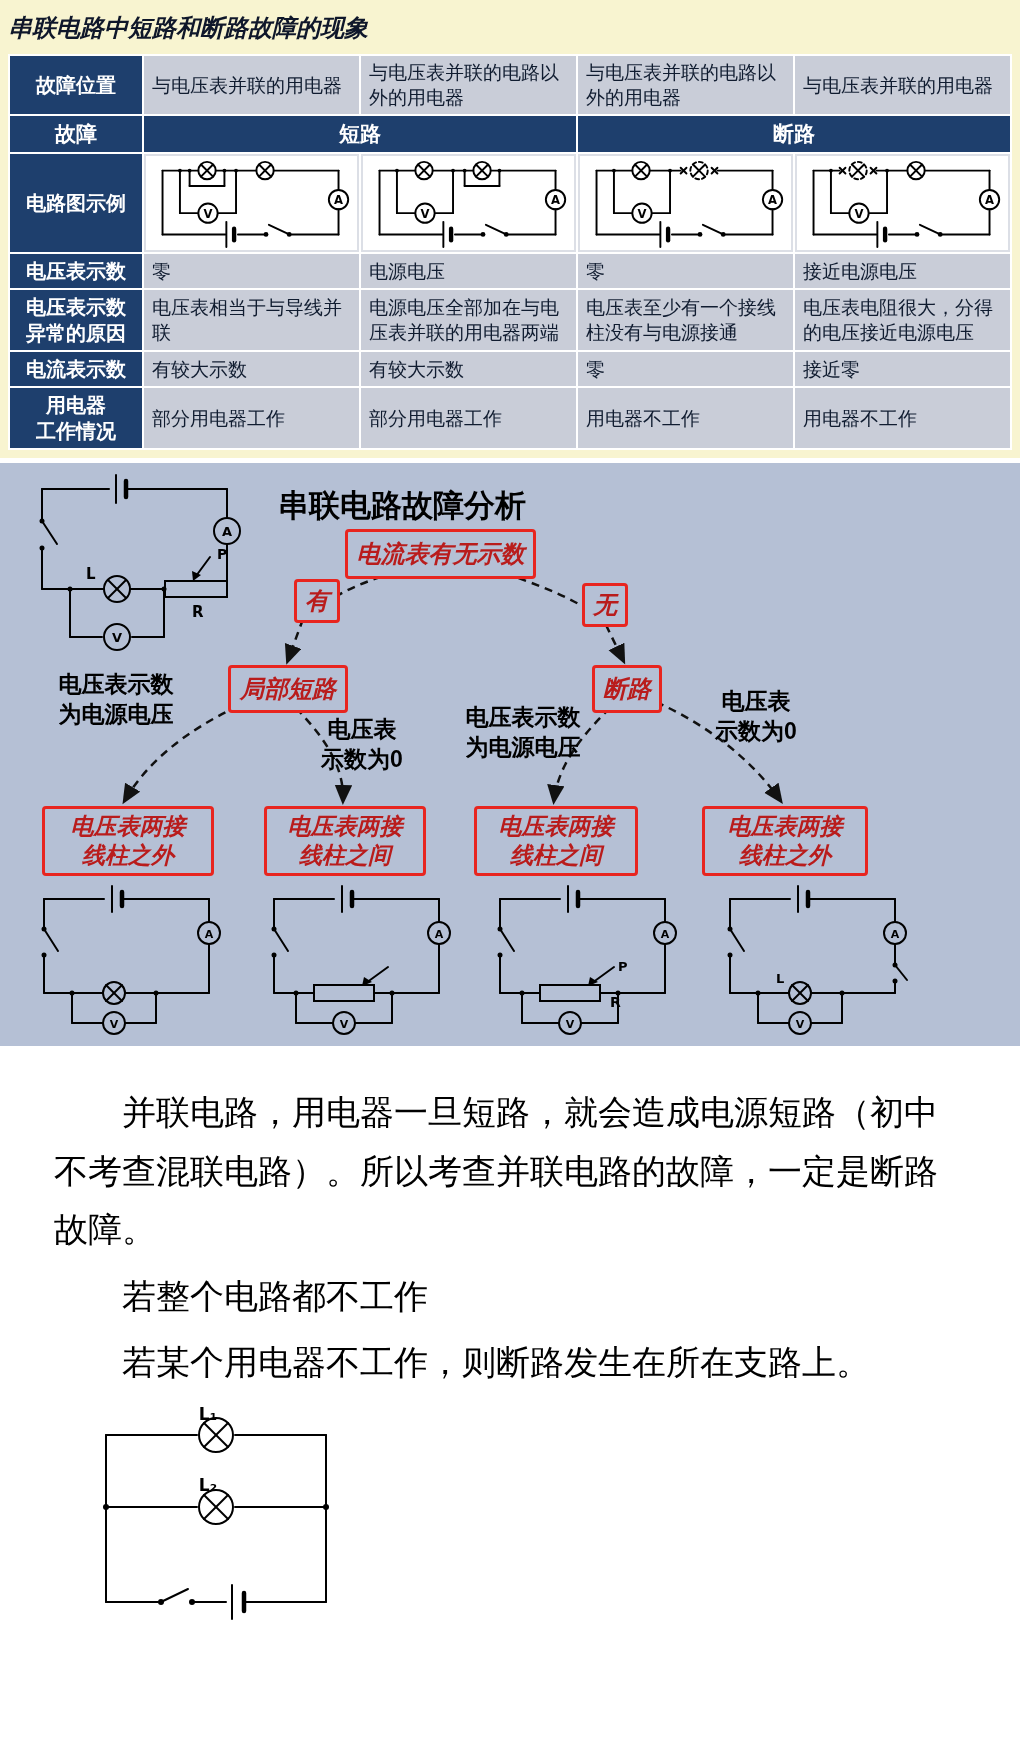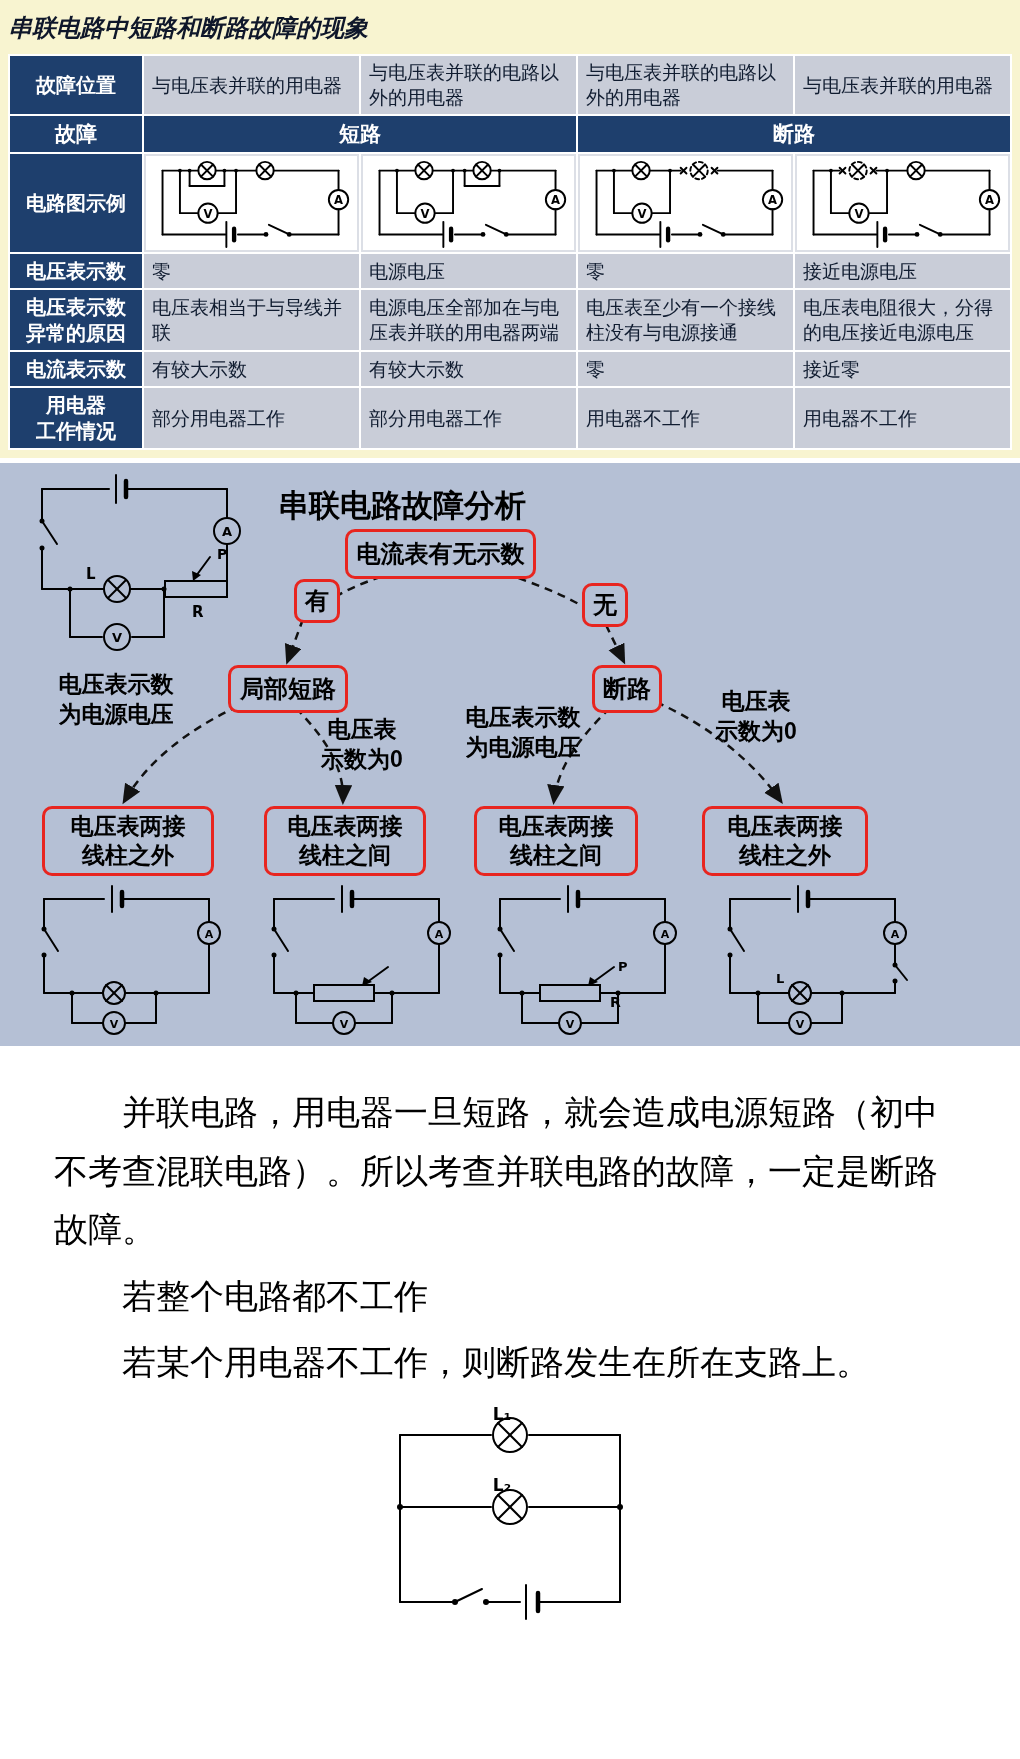--- a/index.html
+++ b/index.html
@@ -13,30 +13,30 @@
   th.hdr{background:var(--navy,#1e3f6d);color:#fff;font-size:21px;font-weight:700;padding:4px 2px;}
   td.lbl{background:var(--navy,#1e3f6d);color:#fff;font-weight:700;font-size:20px;text-align:center;white-space:pre-line;padding:4px 2px;line-height:1.3;}
   td.data{background:var(--cell_bg,#c9cdd8);font-size:19px;padding:4px 8px;color:#101c30;line-height:1.32;font-weight:500;}
   td.circ{background:#dcdfe6;padding:2px;}
   td.circ .panel{background:#fff;height:94px;display:flex;align-items:center;justify-content:center;}
 
   
   .sec2{position:relative;background:var(--flow_bg,#b5c0d5);height:583px;margin-top:5px;overflow:hidden;}
   .sec2 .overlay{position:absolute;left:0;top:0;z-index:0;}
   .flow-title{position:absolute;left:278px;top:22px;font-size:31px;font-weight:700;z-index:2;color:#000;text-align:right;}
-  .rbox{position:absolute;z-index:2;border:3px solid var(--accent_red,#e8251f);border-radius:10px;background:var(--flow_bg,#b5c0d5);
-        display:flex;align-items:center;justify-content:center;text-align:center;font-weight:700;color:#000000;white-space:pre-line;line-height:1.25;}
+  .rbox{position:absolute;z-index:2;border:3px solid var(--accent_red,#e8251f);border-radius:4px;background:var(--flow_bg,#b5c0d5);
+        display:flex;align-items:center;justify-content:center;text-align:center;font-weight:700;color:#b91c1c;white-space:pre-line;line-height:1.25;font-style:italic;}
   .plabel{position:absolute;z-index:2;font-weight:700;color:#000;text-align:center;white-space:pre-line;line-height:1.3;
         display:flex;align-items:center;justify-content:center;}
   .flow-svg{position:absolute;z-index:1;}
 
   
   .sec3{background:#fff;padding:30px 46px 0;min-height:700px;}
   .para,.pline{font-family:"Liberation Serif","DejaVu Serif",serif;font-size:34px;line-height:1.72;margin:8px;text-indent:2em;color:#000;}
-  .pcirc{display:flex;justify-content:center;margin:14px 0 0;}
+  .pcirc{display:flex;justify-content:flex-start;margin:14px 0 0;}
   .wm{text-align:right;font-size:30px;font-weight:700;padding:10px 26px 16px;color:#000;}
 
   
   svg.cw .s{stroke:#000;stroke-width:2;fill:none;stroke-linecap:round;}
   svg.cw .s4{stroke:#000;stroke-width:4.5;fill:none;stroke-linecap:round;}
   svg.cw .dsh{stroke-dasharray:4 3;}
   svg.cw .dt{fill:#000;stroke:none;}
   svg.cw text{fill:#000;stroke:none;font-family:"DejaVu Sans",sans-serif;font-weight:700;}
 </style>
 </head>

